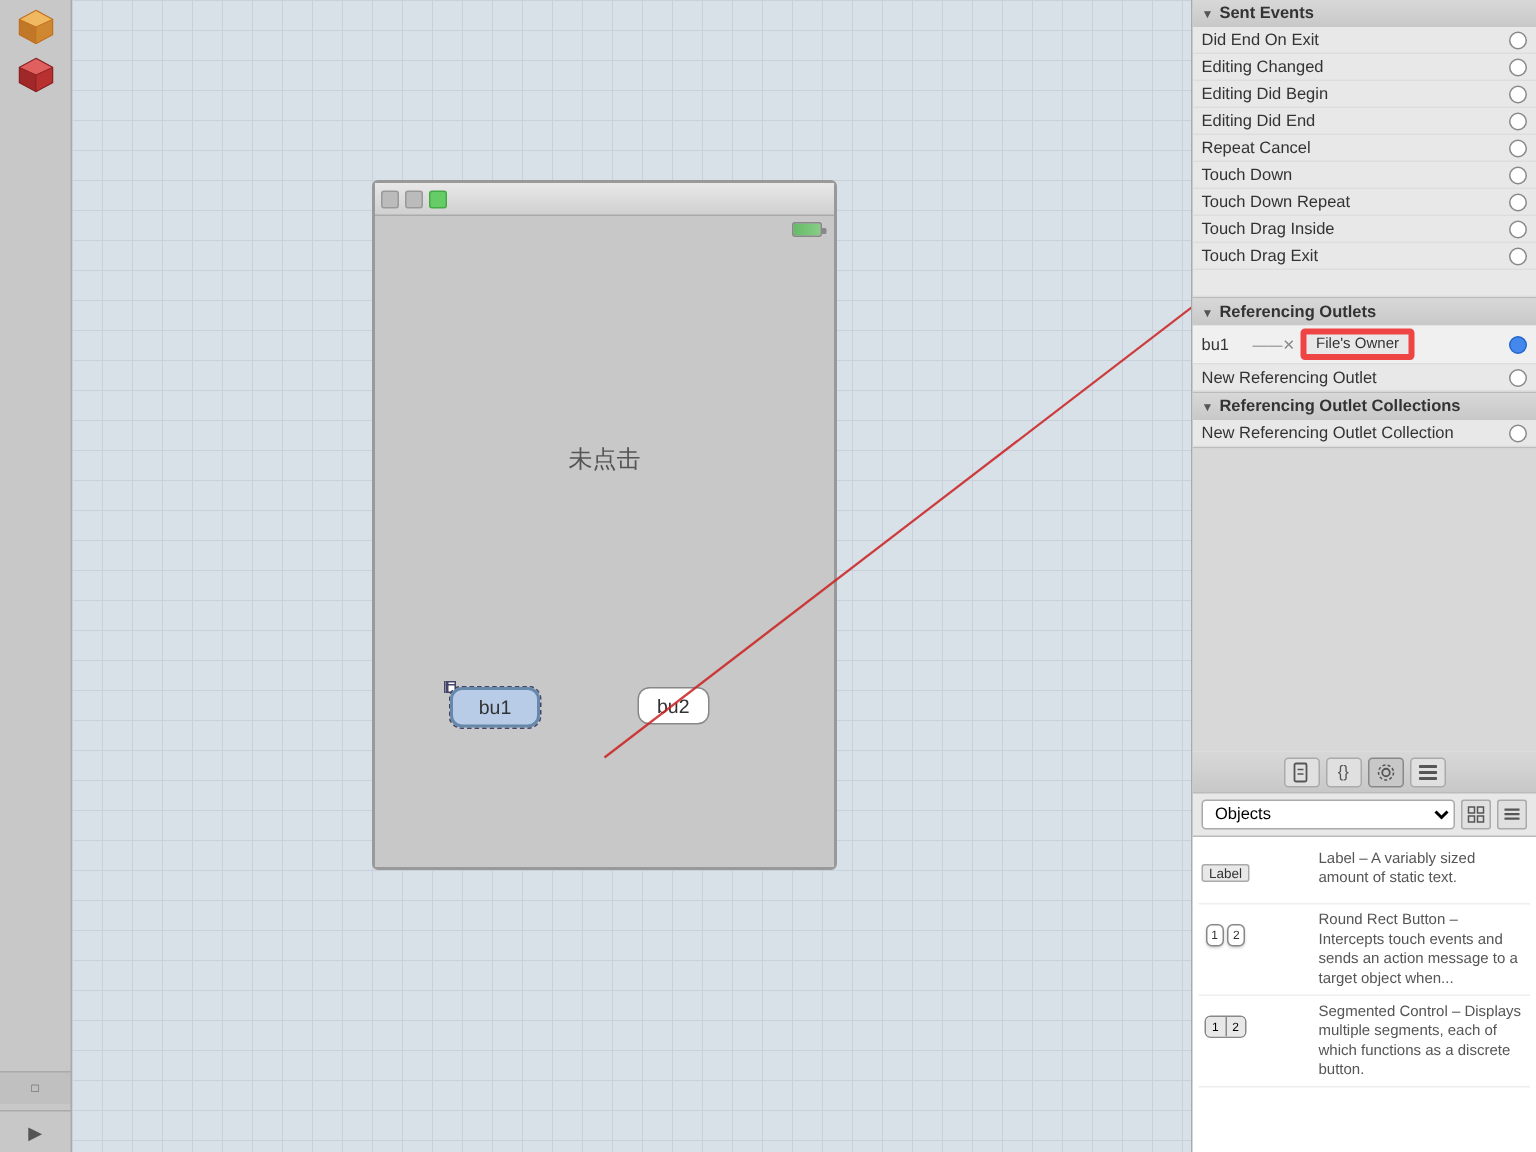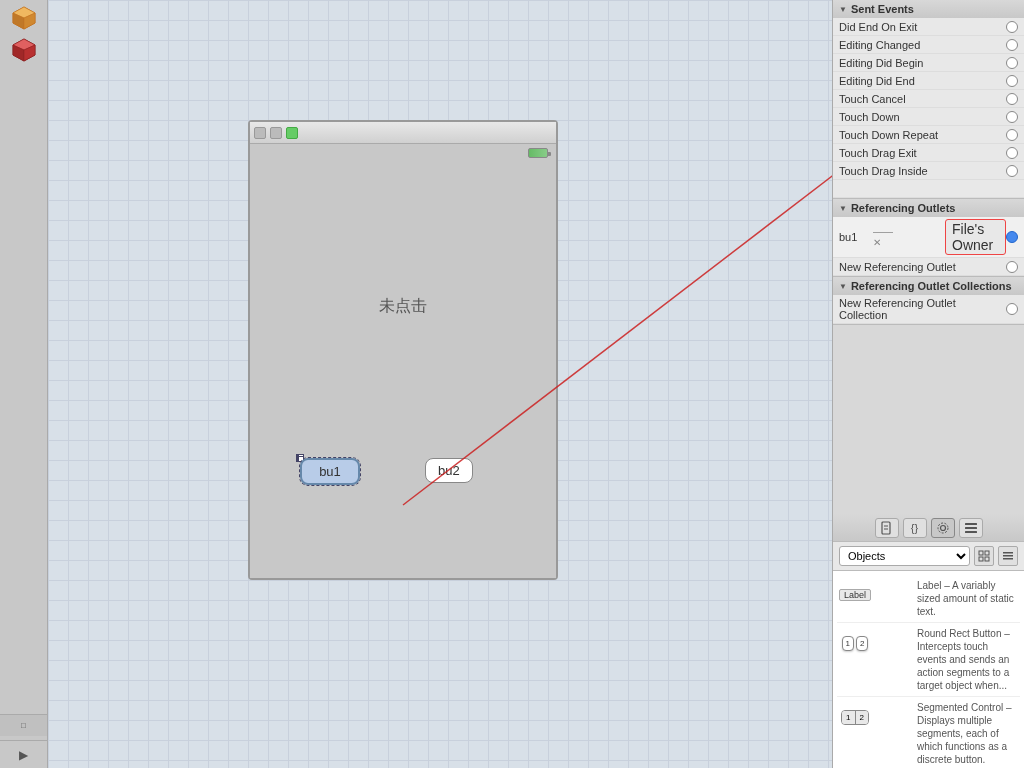--- a/index.html
+++ b/index.html
@@ -25,21 +25,21 @@
         linear-gradient(to right, #c8d0dc 1px, transparent 1px),
         linear-gradient(to bottom, #c8d0dc 1px, transparent 1px);
       background-size: 20px 20px;
       background-color: #d8e0e8;
       position: relative;
       overflow: hidden;
     }
 
     
     #right-panel {
-      width: 192px;
+      width: 230px;
       background: #e8e8e8;
       border-left: 1px solid #aaa;
       display: flex;
       flex-direction: column;
       overflow: hidden;
     }
 
     
     #iphone-frame {
       position: absolute;
@@ -166,26 +166,25 @@
     }
 
     .outlet-arrow {
       margin: 0 4px;
       color: #888;
       font-size: 10px;
     }
 
     .outlet-owner {
       background: #e8e8e8;
-      border: 1px solid #ef4444;
+      border: 4px solid #ef4444;
       border-radius: 3px;
       padding: 1px 6px;
-      font-size: 14px;
+      font-size: 10px;
       color: #333;
-      margin-left: 48px;
     }
 
     .outlet-circle-filled {
       width: 12px; height: 12px;
       border-radius: 50%;
       background: #4488ee;
       border: 1px solid #2266cc;
       margin-left: auto;
       flex-shrink: 0;
     }
@@ -422,37 +421,37 @@
   </div>
         <div class="panel-row">
     <span class="row-label">Editing Did Begin</span>
     <div class="row-circle"></div>
   </div>
         <div class="panel-row">
     <span class="row-label">Editing Did End</span>
     <div class="row-circle"></div>
   </div>
         <div class="panel-row">
-    <span class="row-label">Touch Cancel</span>
+    <span class="row-label">Repeat Cancel</span>
     <div class="row-circle"></div>
   </div>
         <div class="panel-row">
     <span class="row-label">Touch Down</span>
     <div class="row-circle"></div>
   </div>
         <div class="panel-row">
     <span class="row-label">Touch Down Repeat</span>
     <div class="row-circle"></div>
   </div>
         <div class="panel-row">
+    <span class="row-label">Touch Drag Inside</span>
+    <div class="row-circle"></div>
+  </div>
+        <div class="panel-row">
     <span class="row-label">Touch Drag Exit</span>
-    <div class="row-circle"></div>
-  </div>
-        <div class="panel-row">
-    <span class="row-label">Touch Drag Inside</span>
     <div class="row-circle"></div>
   </div>
         <div class="panel-row">
     
     
   </div>
       </div>
   </div>
 
   <div class="panel-section">
@@ -541,21 +540,21 @@
     </div>
   </div>
       <div class="component-item">
     <div class="component-icon">
           <div style="display:flex;gap:2px;">
       <div style="background:white;border:1px solid #888;border-radius:4px;font-size:8px;color:#333;padding:2px 3px;box-shadow:0 1px 2px rgba(0,0,0,0.2);">1</div>
       <div style="background:white;border:1px solid #888;border-radius:4px;font-size:8px;color:#333;padding:2px 3px;box-shadow:0 1px 2px rgba(0,0,0,0.2);">2</div>
     </div>
         </div>
     <div class="component-desc">
-      <div class="component-desc-text">Round Rect Button – Intercepts touch events and sends an action segments to a target object when...</div>
+      <div class="component-desc-text">Round Rect Button – Intercepts touch events and sends an action message to a target object when...</div>
     </div>
   </div>
       <div class="component-item">
     <div class="component-icon">
           <div style="display:flex;border:1px solid #888;border-radius:4px;overflow:hidden;font-size:8px;">
       <div style="padding:2px 4px;background:#e8e8e8;border-right:1px solid #888;">1</div>
       <div style="padding:2px 4px;background:#e8e8e8;">2</div>
     </div>
         </div>
     <div class="component-desc">

